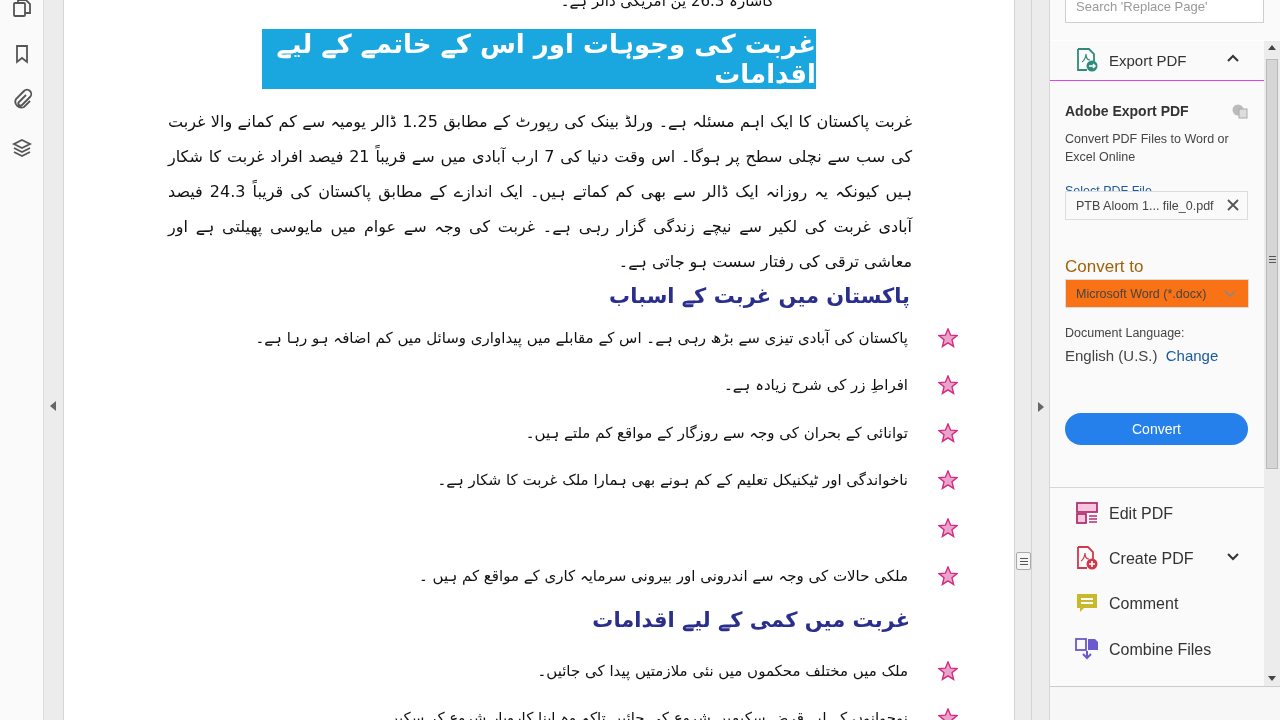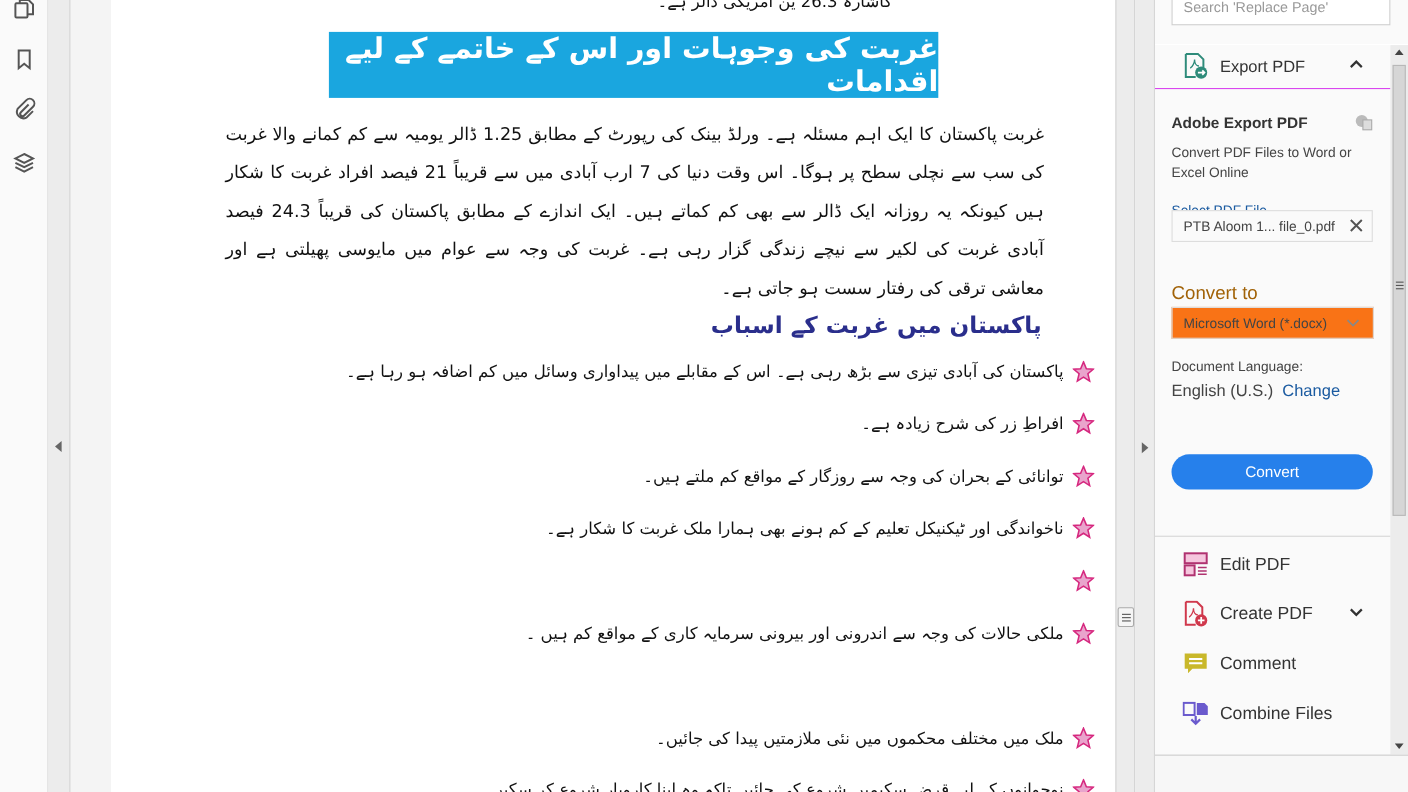--- a/index.html
+++ b/index.html
@@ -9,32 +9,32 @@
   
   .left-rail { position: absolute; left: 0; top: 0; width: 44px; height: 720px; background: #fafafa; border-right: 1px solid #dcdcdc; }
   .rail-icon { position: absolute; left: 10px; width: 24px; height: 24px; display: flex; align-items: center; justify-content: center; cursor: pointer; }
   .rail-icon svg { width: 22px; height: 22px; }
 
   
   .left-strip { position: absolute; left: 44px; top: 0; width: 20px; height: 720px; background: #ececec; border-right: 1px solid #d6d6d6; }
   .left-strip .arrow { position: absolute; top: 401px; left: 6px; width: 0; height: 0; border-top: 5px solid transparent; border-bottom: 5px solid transparent; border-right: 6px solid #666; cursor: pointer; }
 
   
-  .doc-viewport { position: absolute; left: 64px; top: 0; width: 950px; height: 720px; background: #ffffff; overflow: hidden; margin-left: 37px; }
+  .doc-viewport { position: absolute; left: 64px; top: 0; width: 950px; height: 720px; background: #ffffff; overflow: hidden; }
   .page { position: absolute; left: 0; top: 0; width: 950px; height: 720px; background: #fff; }
 
   .urdu { font-family: "DejaVu Sans", sans-serif; direction: rtl; color: #111; }
   .top-line { position: absolute; right: 240px; top: -8px; font-size: 15px; white-space: nowrap; }
   .title-banner { position: absolute; left: 198px; top: 29px; width: 554px; height: 60px; background: #1aa6df; display: flex; align-items: center; justify-content: center; }
   .title-banner span { color: #fff; font-size: 26px; font-weight: bold; direction: rtl; font-family: "DejaVu Sans", sans-serif; }
 
   .para { position: absolute; left: 104px; width: 744px; top: 104px; font-size: 16px; line-height: 35px; text-align: justify; text-align-last: right; }
 
   .section-heading { position: absolute; font-size: 21px; font-weight: bold; color: #2a2e8c; direction: rtl; font-family: "DejaVu Sans", sans-serif; white-space: nowrap; }
-  .bullet { position: absolute; right: 56px; height: 30px; display: flex; flex-direction: row-reverse; align-items: center; gap: 8px; }
+  .bullet { position: absolute; right: 56px; height: 30px; display: flex; flex-direction: row-reverse; align-items: center; gap: 30px; }
   .bullet .star { width: 20px; height: 20px; }
   .bullet .text { font-size: 15px; direction: rtl; font-family: "DejaVu Sans", sans-serif; color: #111; white-space: nowrap; }
 
   
   .doc-scroll { position: absolute; left: 1014px; top: 0; width: 18px; height: 720px; background: #ececec; border-left: 1px solid #d3d3d3; border-right: 1px solid #d3d3d3; }
   .doc-scroll .grip { position: absolute; left: 1px; top: 552px; width: 15px; height: 18px; background: #f5f5f5; border: 1px solid #aaa; border-radius: 2px; display: flex; flex-direction: column; justify-content: center; align-items: center; gap: 2px; cursor: pointer; }
   .doc-scroll .grip i { display: block; width: 8px; height: 1px; background: #555; }
 
   .right-strip { position: absolute; left: 1032px; top: 0; width: 18px; height: 720px; background: #ececec; border-right: 1px solid #d6d6d6; }
   .right-strip .arrow { position: absolute; top: 402px; left: 6px; width: 0; height: 0; border-top: 5px solid transparent; border-bottom: 5px solid transparent; border-left: 6px solid #666; cursor: pointer; }
@@ -154,20 +154,21 @@
             <polygon points="10,1 12.6,7.2 19,7.6 14,11.8 15.6,18.4 10,14.8 4.4,18.4 6,11.8 1,7.6 7.4,7.2" fill="#e9a4cc" stroke="#d6287f" stroke-width="1.4"></polygon>
           </svg>
       </div>
       <div class="bullet" style="top:561px;">
         <svg class="star" viewBox="0 0 20 20">
             <polygon points="10,1 12.6,7.2 19,7.6 14,11.8 15.6,18.4 10,14.8 4.4,18.4 6,11.8 1,7.6 7.4,7.2" fill="#e9a4cc" stroke="#d6287f" stroke-width="1.4"></polygon>
           </svg>
         <span class="text">ملکی حالات کی وجہ سے اندرونی اور بیرونی سرمایہ کاری کے مواقع کم ہیں ۔</span>
       </div>
 
+      <div class="section-heading" style="right:104px; top:608px;">غربت میں کمی کے لیے اقدامات</div>
 
       <div class="bullet" style="top:656px;">
         <svg class="star" viewBox="0 0 20 20">
             <polygon points="10,1 12.6,7.2 19,7.6 14,11.8 15.6,18.4 10,14.8 4.4,18.4 6,11.8 1,7.6 7.4,7.2" fill="#e9a4cc" stroke="#d6287f" stroke-width="1.4"></polygon>
           </svg>
         <span class="text">ملک میں مختلف محکموں میں نئی ملازمتیں پیدا کی جائیں۔</span>
       </div>
       <div class="bullet" style="top:703px;">
         <svg class="star" viewBox="0 0 20 20">
             <polygon points="10,1 12.6,7.2 19,7.6 14,11.8 15.6,18.4 10,14.8 4.4,18.4 6,11.8 1,7.6 7.4,7.2" fill="#e9a4cc" stroke="#d6287f" stroke-width="1.4"></polygon>

